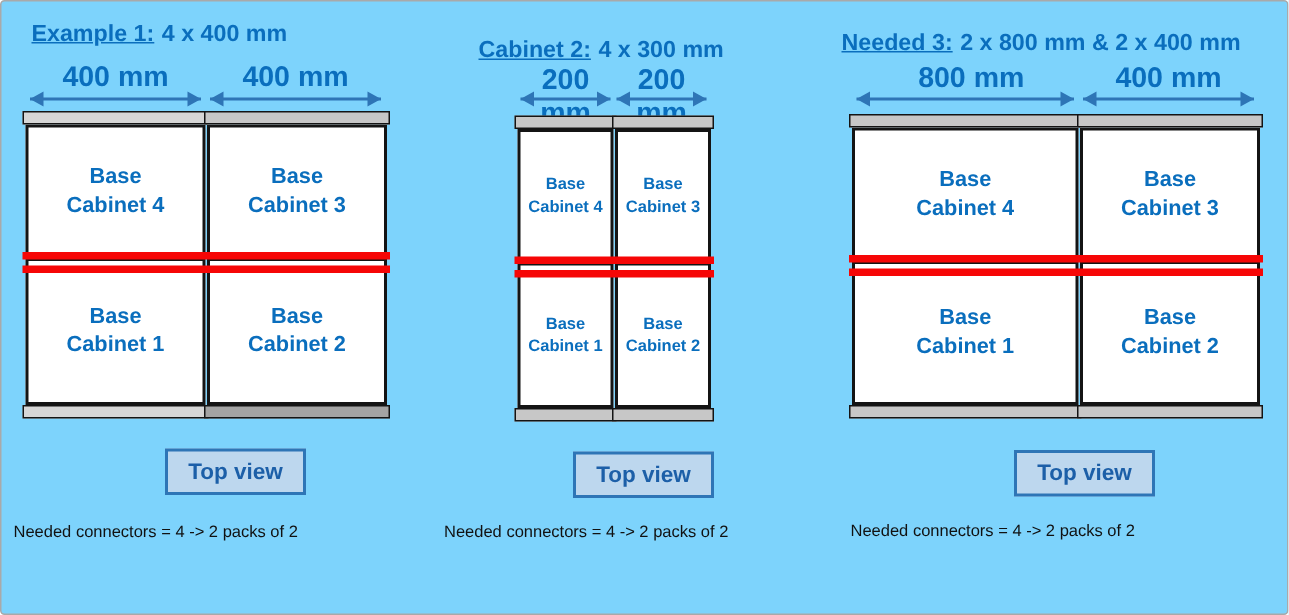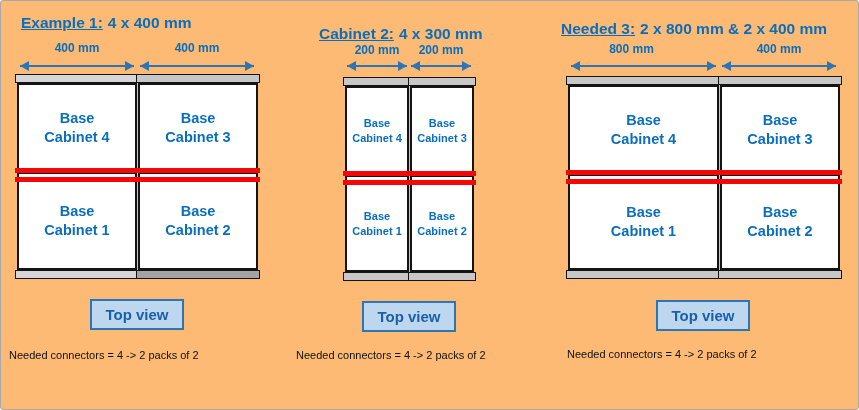--- a/index.html
+++ b/index.html
@@ -9,32 +9,32 @@
     --btn-bg:#BDD7EE;
     --btn-border:#2E75B6;
     --btn-text:#1c5fa8;
     --bar:#c7c7c7;
     --ink:#141414;
   }
   *{box-sizing:border-box;margin:0;padding:0;}
   html,body{background:#fff;}
   body{font-family:"Liberation Sans",sans-serif;}
   .page{
-    position:relative;width:859px;height:410px;background:#fdba74;
+    position:relative;width:859px;height:410px;background:#7dd3fc;
     border:1px solid #a9a9a9;border-radius:3px;overflow:hidden;
   }
   .example{position:absolute;top:0;height:410px;}
   #ex1{left:0;width:290px;}
   #ex2{left:290px;width:255px;}
   #ex3{left:545px;width:314px;}
 
   .heading{position:absolute;font-size:15.5px;font-weight:bold;color:var(--blue);white-space:nowrap;}
   .heading .tlabel{text-decoration:underline;margin-right:5px;}
 
-  .dim-label{position:absolute;font-size:12px;font-weight:bold;color:var(--blue);text-align:center;}
+  .dim-label{position:absolute;font-size:19px;font-weight:bold;color:var(--blue);text-align:center;}
   .arrow{position:absolute;height:2px;background:var(--arrow);}
   .arrow::before,.arrow::after{content:"";position:absolute;top:-4px;width:0;height:0;
     border-top:5px solid transparent;border-bottom:5px solid transparent;}
   .arrow::before{left:0;border-right:9px solid var(--arrow);}
   .arrow::after{right:0;border-left:9px solid var(--arrow);}
 
   .block{position:absolute;display:flex;gap:1px;border-radius:29px;}
   .col{display:flex;flex-direction:column;}
   .bar{height:9px;background:var(--bar);border:1px solid var(--ink);
        width:calc(100% + 4px);margin-left:-2px;}
@@ -45,21 +45,21 @@
   .cab.top{height:89px;}
   .cab.bottom{flex:1;}
   #ex1 .cab,#ex3 .cab{font-size:14.5px;}
   #ex2 .cab{font-size:11px;}
   .redline{position:absolute;left:-2px;right:-2px;height:5px;background:var(--red);z-index:5;}
   .r1{top:94px;}
   .r2{top:103px;}
 
   .topview{position:absolute;width:94px;height:31px;background:var(--btn-bg);
     border:2px solid var(--btn-border);color:var(--btn-text);font-weight:bold;font-size:15px;
-    font-family:"Liberation Sans",sans-serif;display:flex;align-items:center;justify-content:center;cursor:pointer;}
+    font-family:"Liberation Sans",sans-serif;display:flex;align-items:center;justify-content:center;cursor:pointer;margin-left:20px;}
   .note{position:absolute;font-size:11px;color:#111;white-space:nowrap;}
 
   
   #ex1 .heading{left:20px;top:13px;}
   #ex1 .dl1{left:16px;top:40px;width:120px;}
   #ex1 .dl2{left:136px;top:40px;width:120px;}
   #ex1 .a1{left:19px;top:64px;width:114px;}
   #ex1 .a2{left:139px;top:64px;width:114px;}
   #ex1 .block{left:16px;top:73px;height:205px;}
   #ex1 .col{width:120px;}
@@ -72,21 +72,21 @@
   #ex2 .dl2{left:118px;top:42px;width:64px;}
   #ex2 .a1{left:56px;top:64px;width:60px;}
   #ex2 .a2{left:120px;top:64px;width:60px;}
   #ex2 .block{left:54px;top:76px;height:204px;}
   #ex2 .col{width:64px;}
   #ex2 .topview{left:71px;top:300px;}
   #ex2 .note{left:5px;top:348px;}
 
   
   #ex3 .heading{left:15px;top:19px;}
-  #ex3 .dl1{left:10px;top:41px;width:151px;}
+  #ex3 .dl1{left:26px;top:41px;width:151px;}
   #ex3 .dl2{left:173px;top:41px;width:120px;}
   #ex3 .a1{left:25px;top:64px;width:145px;}
   #ex3 .a2{left:176px;top:64px;width:114px;}
   #ex3 .block{left:22px;top:75px;height:203px;}
   #ex3 .c1{width:151px;}
   #ex3 .c2{width:120px;}
   #ex3 .topview{left:110px;top:299px;}
   #ex3 .note{left:21px;top:347px;}
 </style>
 </head>

